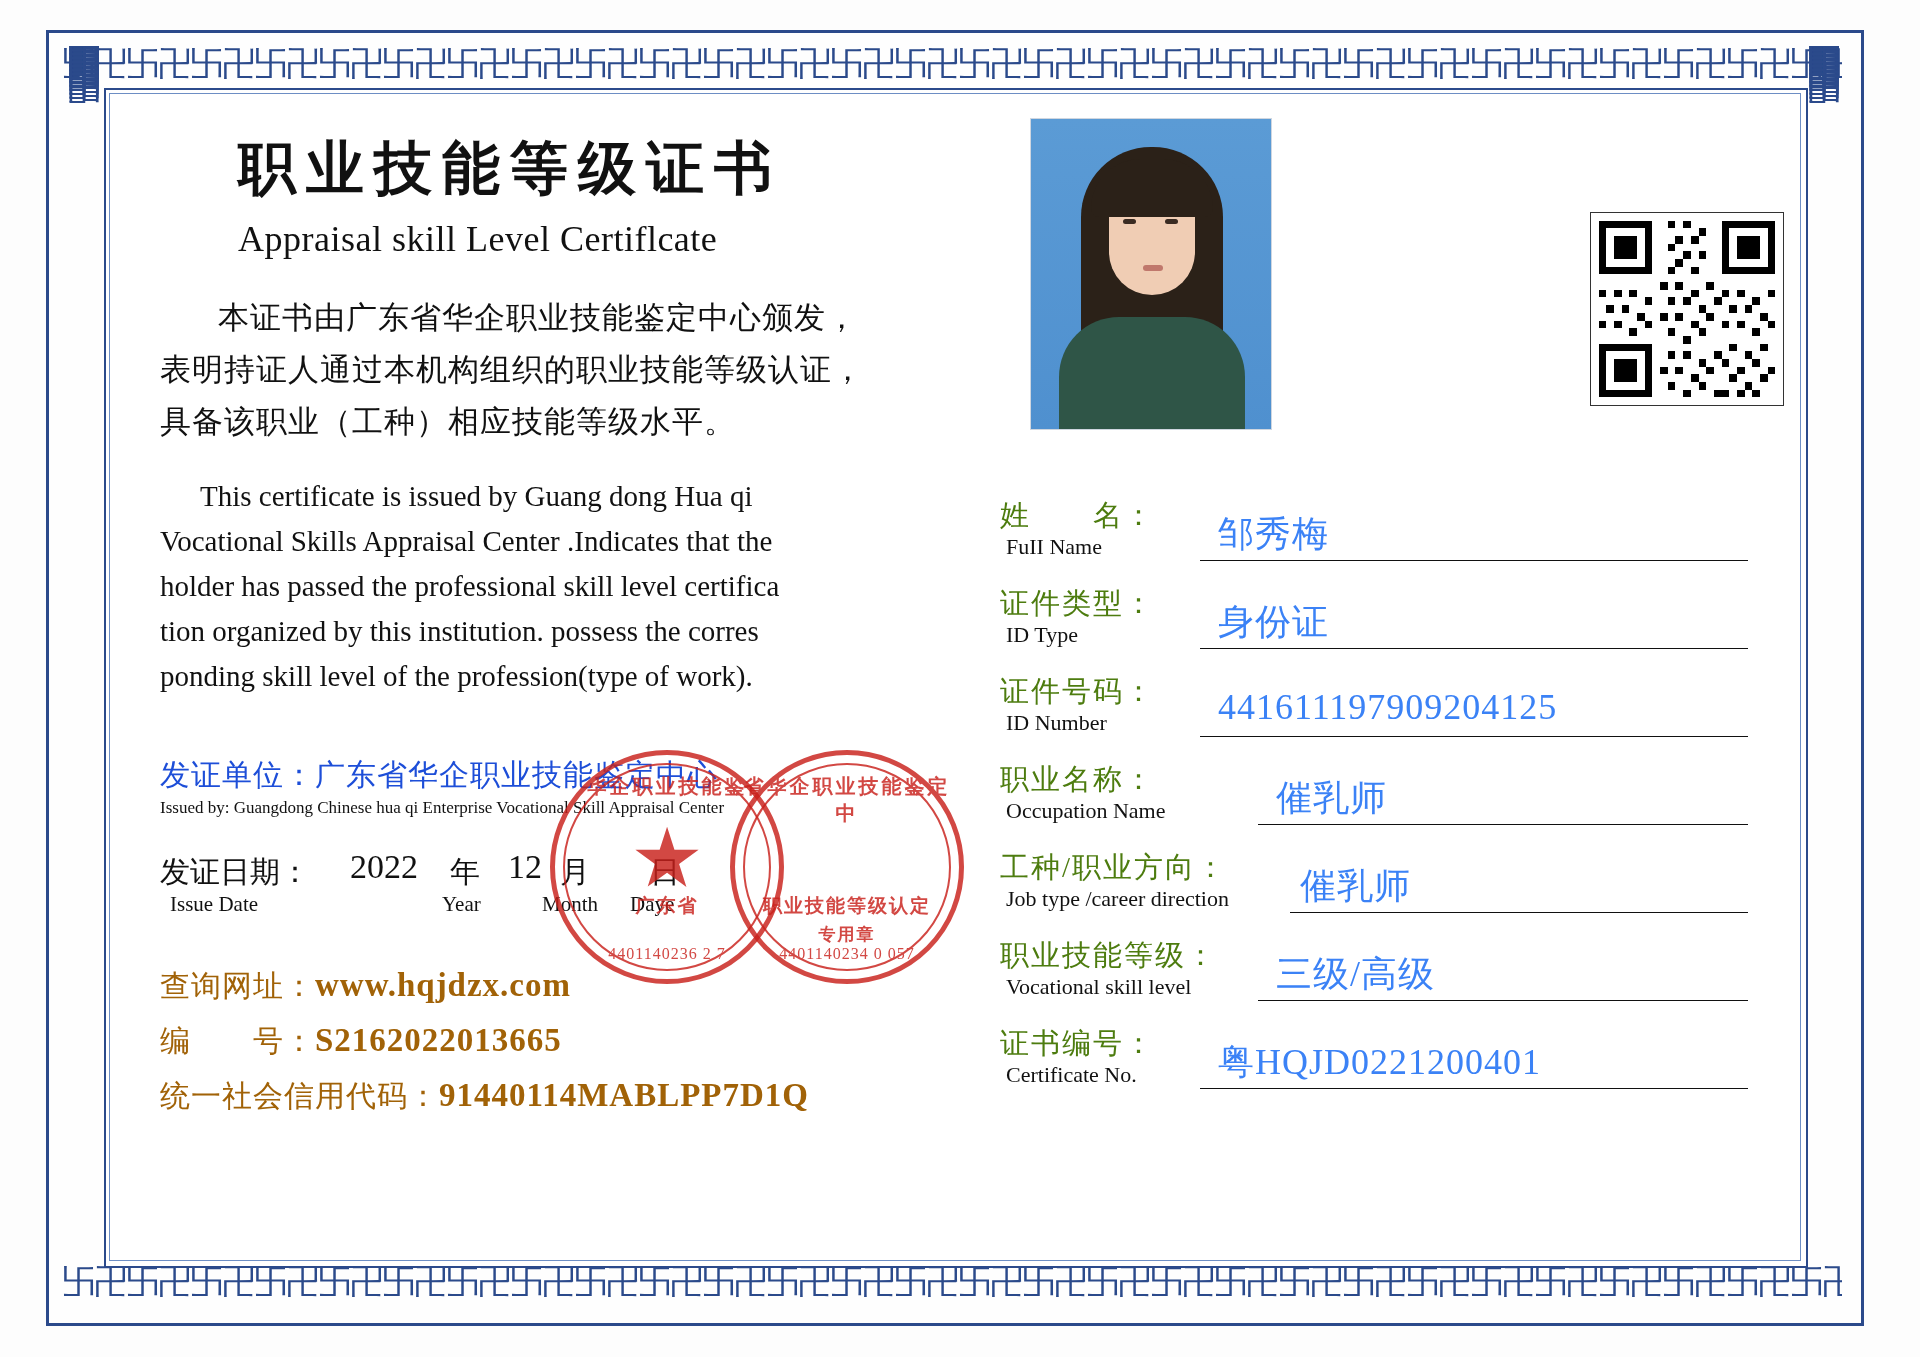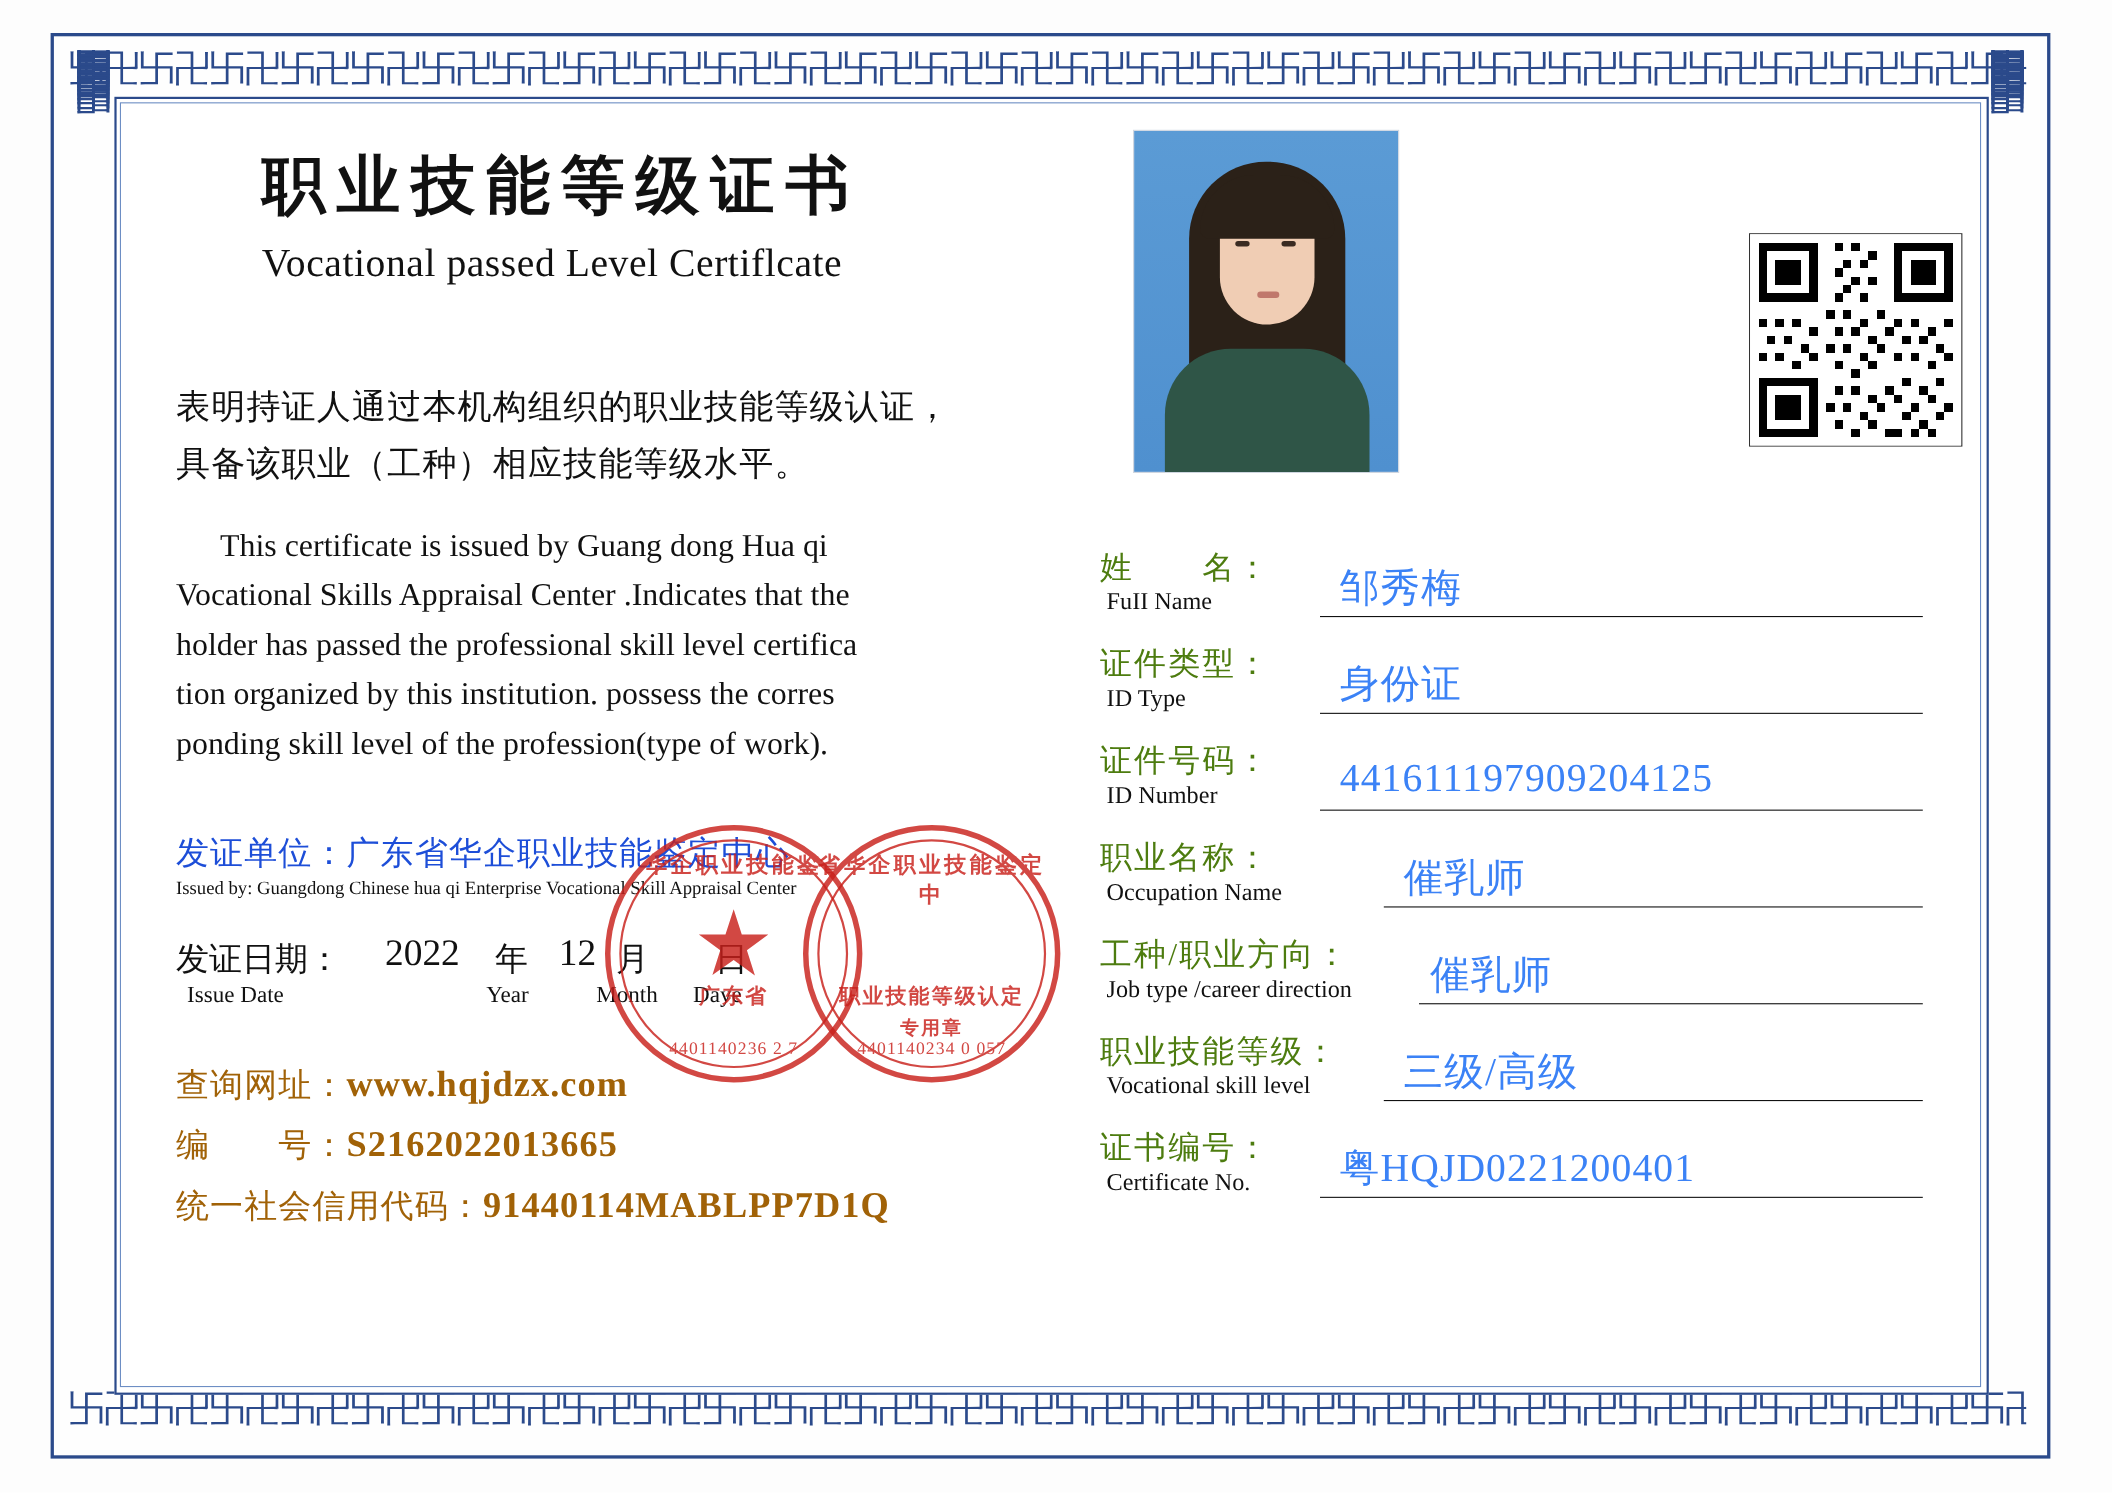--- a/index.html
+++ b/index.html
@@ -191,24 +191,24 @@
   <div class="greek-band band-right">卐卍卐卍卐卍卐卍卐卍卐卍卐卍卐卍卐卍卐卍卐卍卐卍卐卍卐卍卐卍卐卍卐卍卐卍卐卍卐卍卐卍卐卍卐卍卐卍</div>
 
   <div class="frame-inner"></div>
   <div class="frame-inner2"></div>
 
   <div class="content">
 
     <div class="left">
 
       <div class="title-cn">职业技能等级证书</div>
-      <div class="title-en">Vocational passed Level  Certiflcate</div>
+      <div class="title-en">Appraisal skill Level  Certiflcate</div>
 
       <div class="para-cn">
-        <span class="indent"></span><br>
+        <span class="indent"></span><span>本证书由广东省华企职业技能鉴定中心颁发，</span><br>
         <span>表明持证人通过本机构组织的职业技能等级认证，</span><br>
         <span>具备该职业（工种）相应技能等级水平。</span>
       </div>
 
       <div class="para-en">
         <span class="indent"></span><span>This certificate is issued by Guang dong Hua qi</span><br>
         <span>Vocational Skills Appraisal Center .Indicates that the</span><br>
         <span>holder has passed the professional skill level certifica</span><br>
         <span>tion organized by this institution. possess the corres</span><br>
         <span>ponding  skill level of the profession(type of  work).</span>

